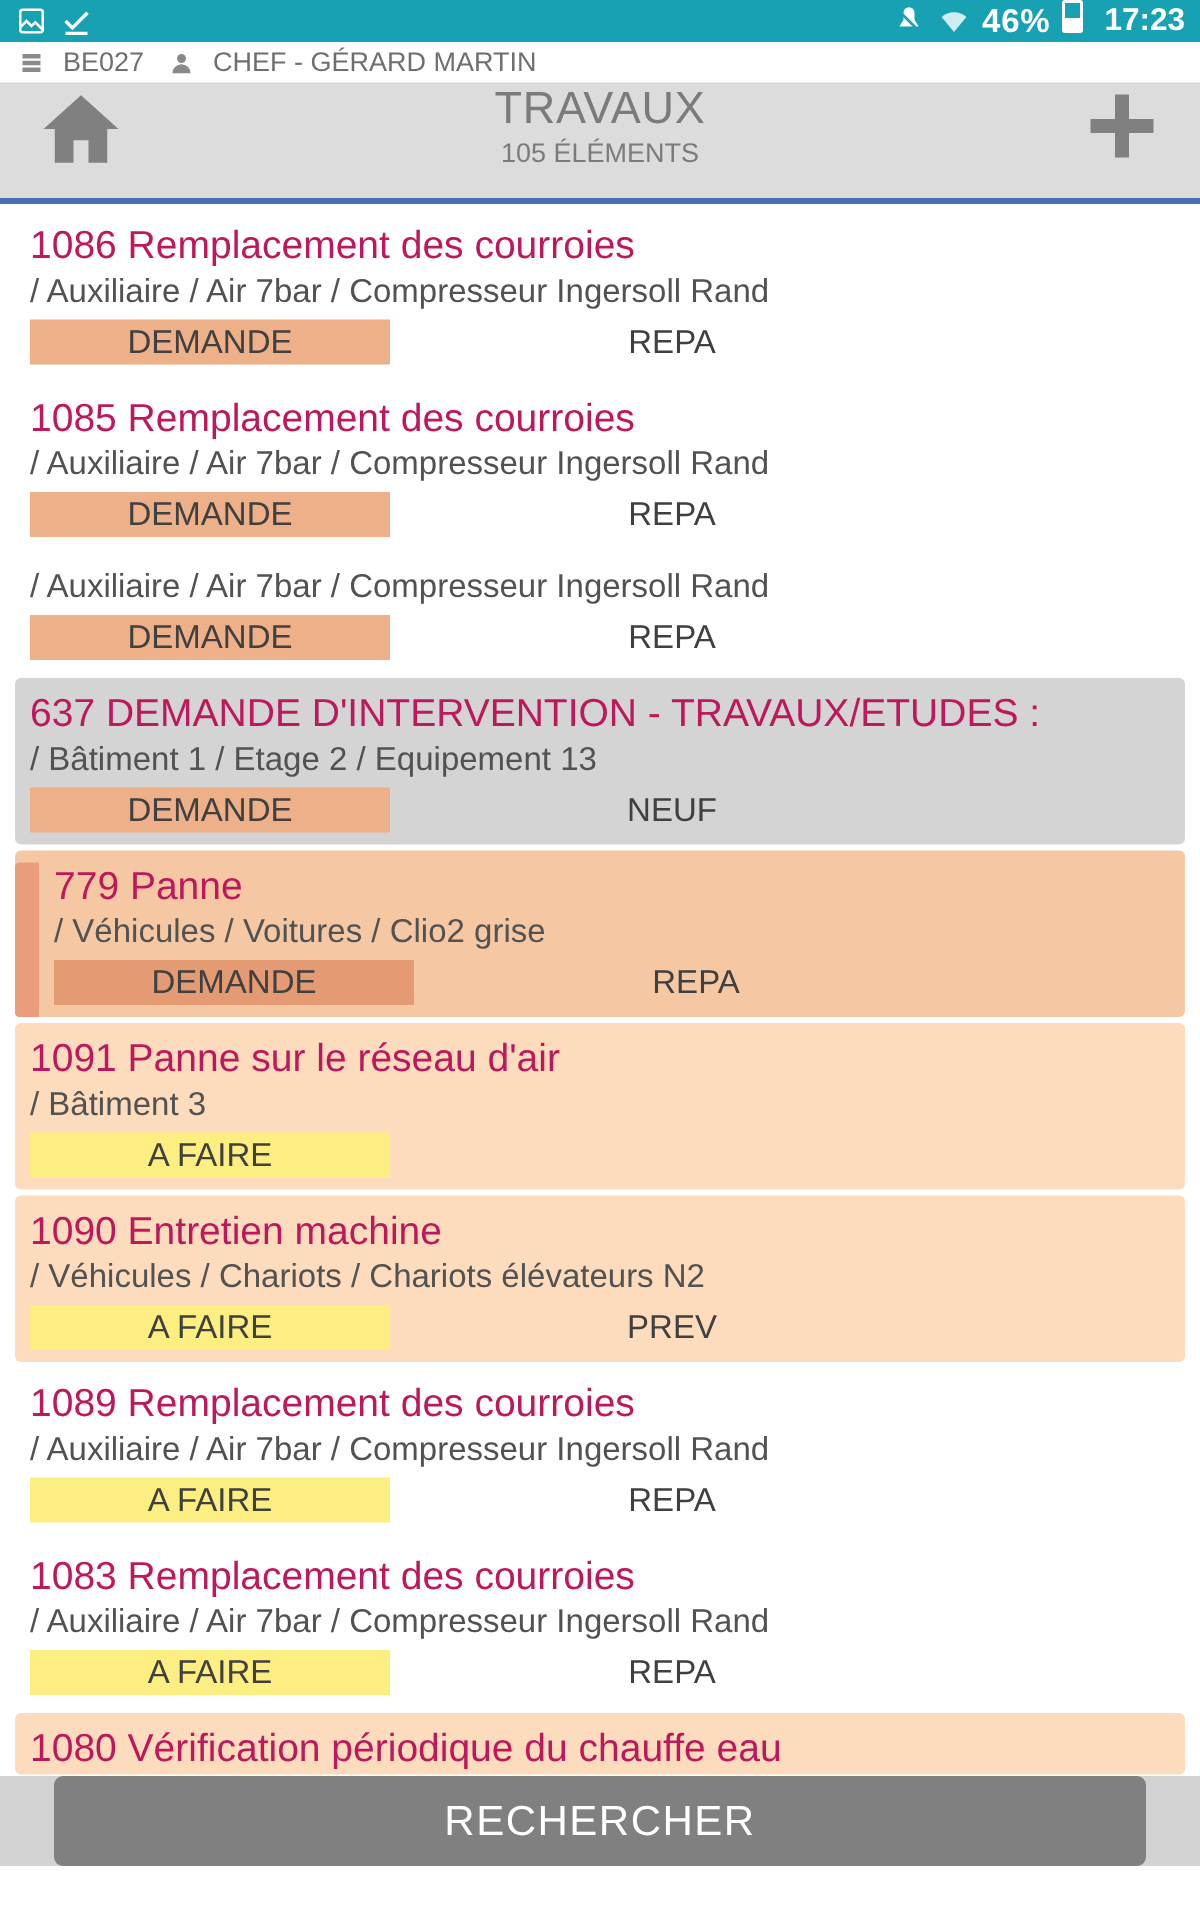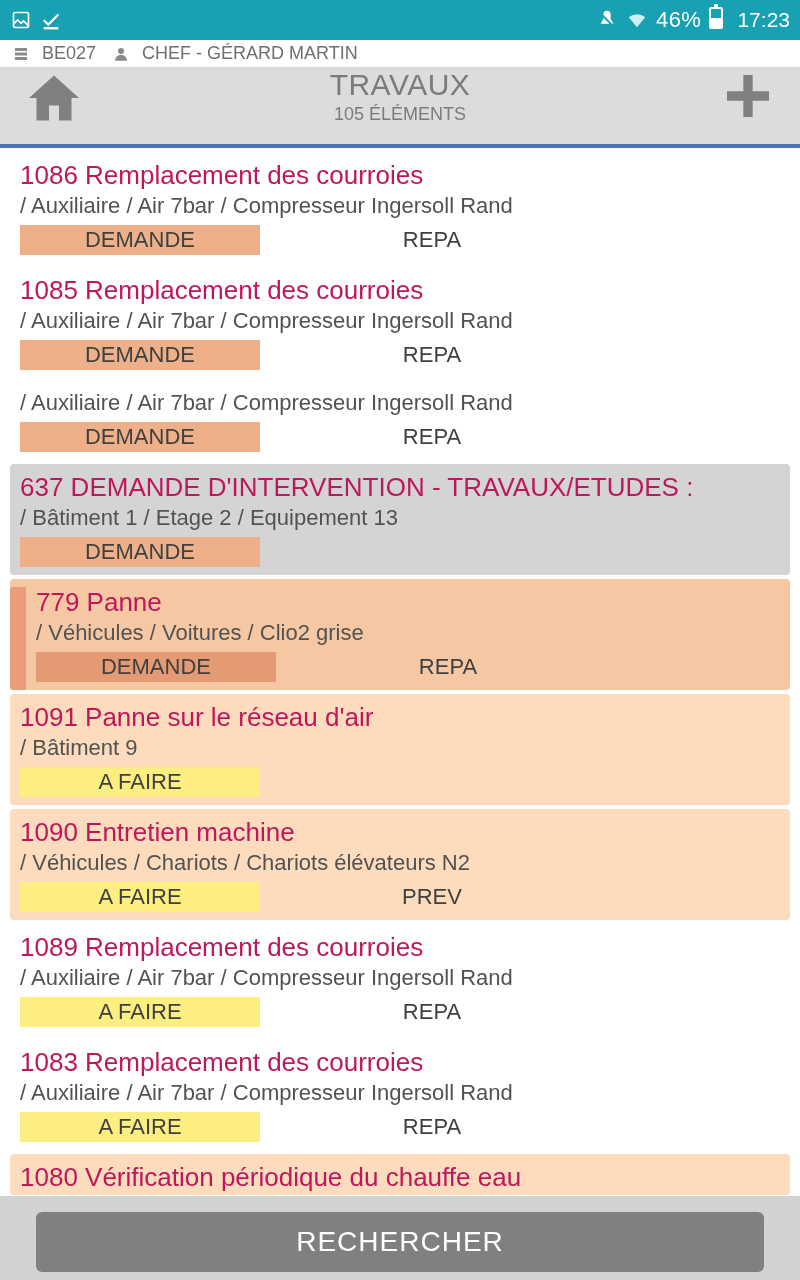--- a/index.html
+++ b/index.html
@@ -1,22 +1,22 @@
 <!DOCTYPE html>
 <html><head>
 <meta charset="utf-8">
 <style>
   * { box-sizing: border-box; margin: 0; padding: 0; }
   html, body { width: 800px; height: 1280px; font-family: Arial, Helvetica, sans-serif; overflow: hidden; background: #fff; }
   
   
   .statusbar {
-    height: 40px; background: #18a0b3; color: #fff;
+    height: 28px; background: #18a0b3; color: #fff;
     display: flex; align-items: center; padding: 0 10px;
-    font-size: 20px; font-weight: 400;
+    font-size: 20px; font-weight: 700;
   }
   .statusbar .left, .statusbar .right { display: flex; align-items: center; gap: 8px; }
   .statusbar .right { margin-left: auto; }
   .statusbar .icon { width: 22px; height: 22px; display: inline-flex; align-items: center; justify-content: center; }
   .statusbar .battery-pct { font-size: 22px; letter-spacing: 0.5px; }
   .statusbar .clock { font-size: 21px; margin-left: 6px; }
   .battery-shape { width: 14px; height: 22px; border: 2px solid #fff; border-radius: 2px; position: relative; display: inline-block; }
   .battery-shape::before { content: ""; position: absolute; top: -5px; left: 3px; width: 4px; height: 3px; background: #fff; border-radius: 1px; }
   .battery-fill { position: absolute; bottom: 0; left: 0; right: 0; height: 46%; background: #fff; }
 
@@ -38,35 +38,35 @@
   .header .center .title { font-size: 30px; letter-spacing: 0.5px; }
   .header .center .subtitle { font-size: 18px; margin-top: 2px; }
 
   
   .list { height: calc(1280px - 36px - 28px - 84px - 84px); overflow: hidden; }
   .row { padding: 8px 0 0 0; margin: 4px 10px; border-radius: 4px; display: flex; }
   .row .bar { width: 16px; align-self: stretch; border-radius: 3px 0 0 3px; flex-shrink: 0; }
   .row-content { flex: 1; padding-left: 10px; padding-right: 8px; }
   .row .line1 { font-size: 26px; color: #be185d; margin-bottom: 2px; }
   .row .line2 { font-size: 22px; color: #525252; margin-bottom: 6px; }
-  .row .badges { display: flex; gap: 52px; padding-bottom: 8px; }
+  .row .badges { display: flex; gap: 68px; padding-bottom: 8px; }
   .row .badge-status { width: 240px; text-align: center; font-size: 22px; padding: 2px 0; color: #404040; }
   .row .badge-type  { width: 240px; text-align: center; font-size: 22px; padding: 2px 0; color: #404040; }
 
   .bg-white   { background: #ffffff; }
   .bg-grey    { background: #d4d4d4; }
   .bg-salmon  { background: #f5c8a3; }
   .bg-orange2 { background: #fcdcbd; }
   .bar-salmon { background: #e99d7a; }
   .badge-demande { background: #eeb089; }
   .badge-demande-dark { background: #e49a73; }
   .badge-afaire  { background: #fdee81; }
 
   
-  .footer { height: 92px; background: #d2d2d2; display: flex; align-items: center; padding: 0 36px; }
+  .footer { height: 60px; background: #d2d2d2; display: flex; align-items: center; padding: 0 36px; }
   .searchbtn {
     flex: 1; height: 60px; background: #808080; color: #fff; font-size: 28px;
     border: none; border-radius: 6px; letter-spacing: 1px; cursor: pointer;
   }
 </style>
 </head>
 <body>
 
 <div class="statusbar">
   <div class="left">
@@ -163,38 +163,39 @@
           <div class="badge-type">REPA</div>
         </div>
       </div>
     </div>
     <div class="row bg-grey">
       <div class="row-content">
         <div class="line1">637 DEMANDE D'INTERVENTION - TRAVAUX/ETUDES :</div>
         <div class="line2">/ Bâtiment 1 / Etage 2 / Equipement 13</div>
         <div class="badges">
           <div class="badge-status badge-demande">DEMANDE</div>
+          <div class="badge-type">NEUF</div>
         </div>
       </div>
     </div>
     <div class="row bg-salmon">
       <div class="bar bar-salmon"></div>
       <div class="row-content">
         <div class="line1">779 Panne</div>
         <div class="line2">/ Véhicules / Voitures / Clio2 grise</div>
         <div class="badges">
           <div class="badge-status badge-demande-dark">DEMANDE</div>
           <div class="badge-type">REPA</div>
         </div>
       </div>
     </div>
     <div class="row bg-orange2">
       <div class="row-content">
         <div class="line1">1091 Panne sur le réseau d'air</div>
-        <div class="line2">/ Bâtiment 9</div>
+        <div class="line2">/ Bâtiment 3</div>
         <div class="badges">
           <div class="badge-status badge-afaire">A FAIRE</div>
           <div class="badge-type"></div>
         </div>
       </div>
     </div>
     <div class="row bg-orange2">
       <div class="row-content">
         <div class="line1">1090 Entretien machine</div>
         <div class="line2">/ Véhicules / Chariots / Chariots élévateurs N2</div>

